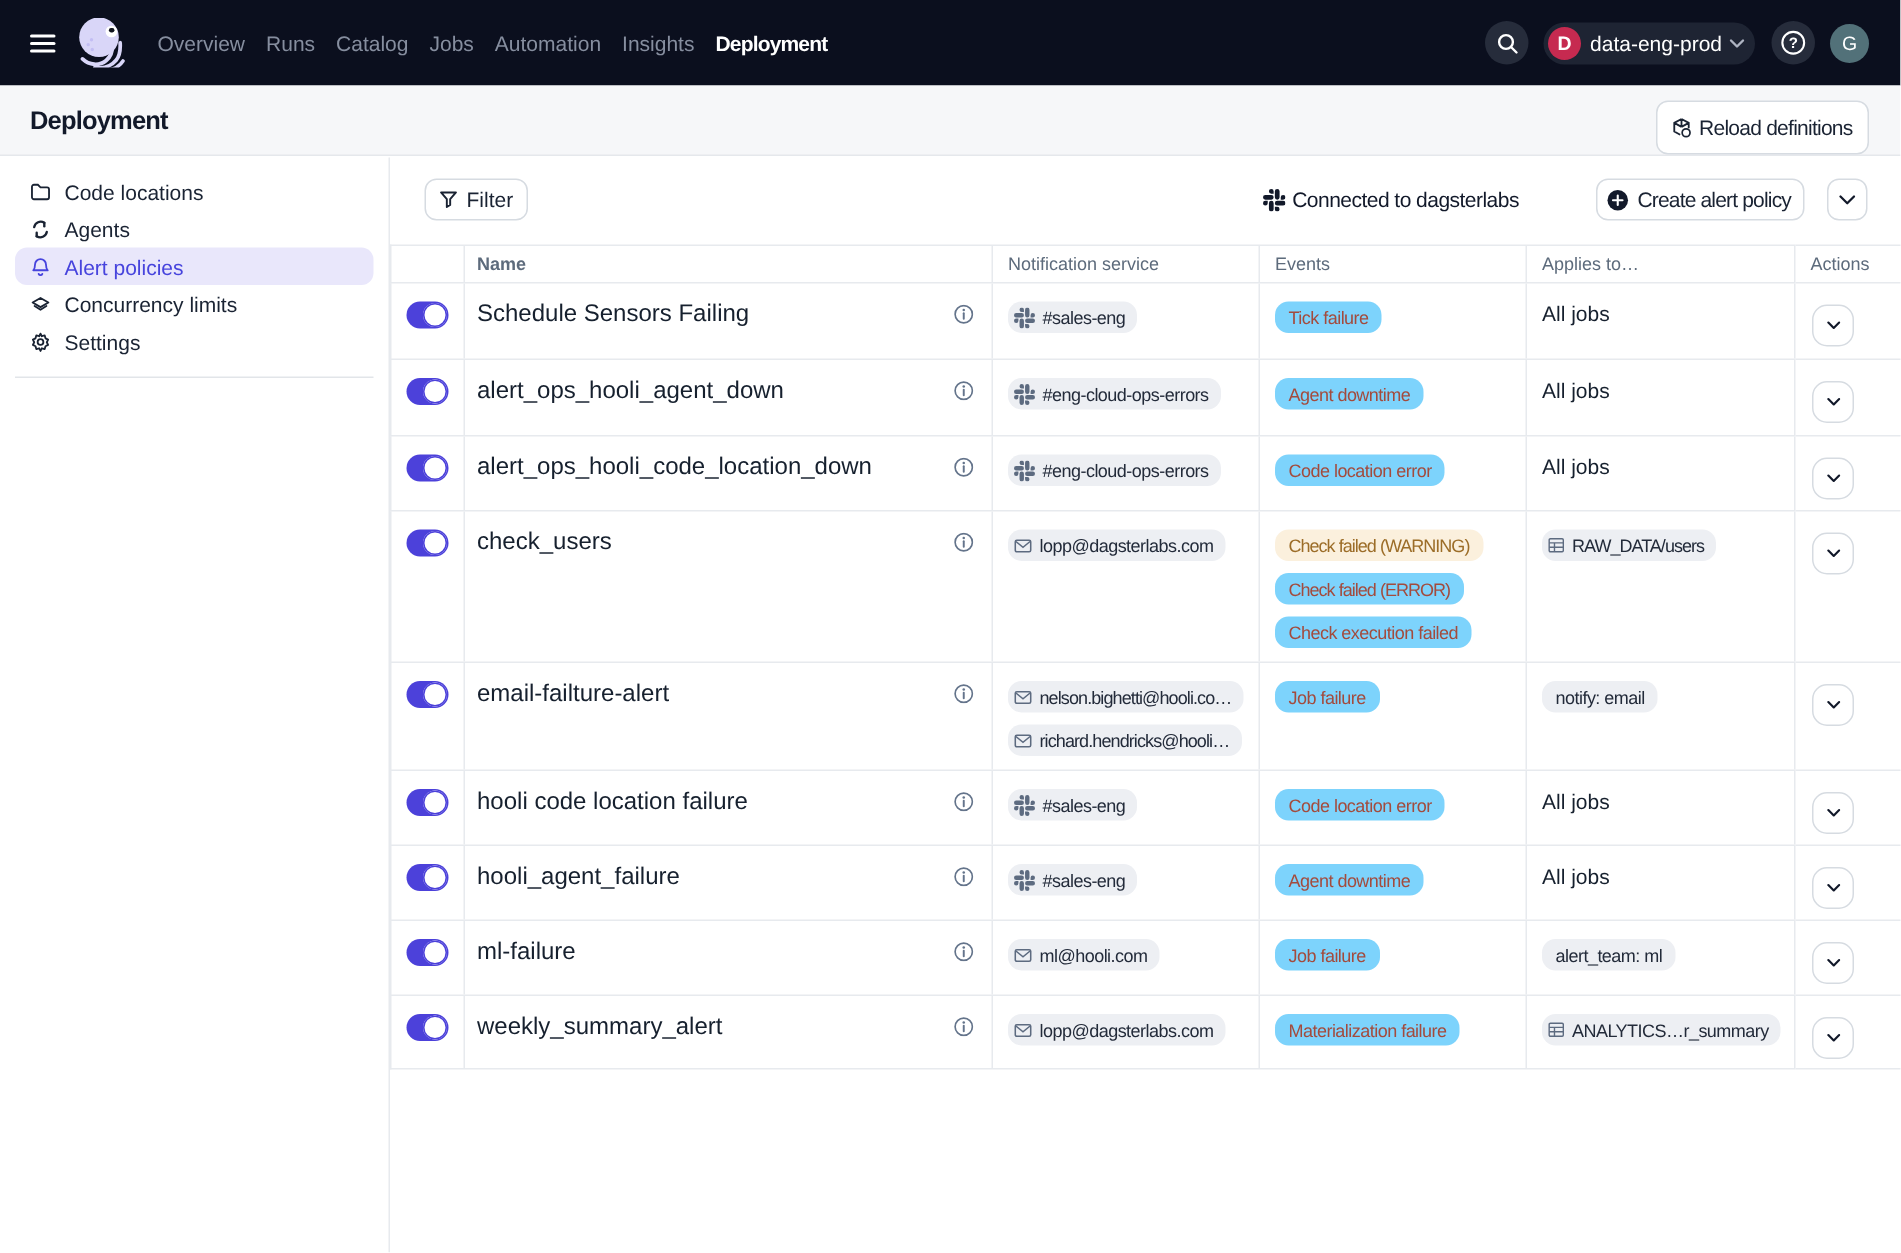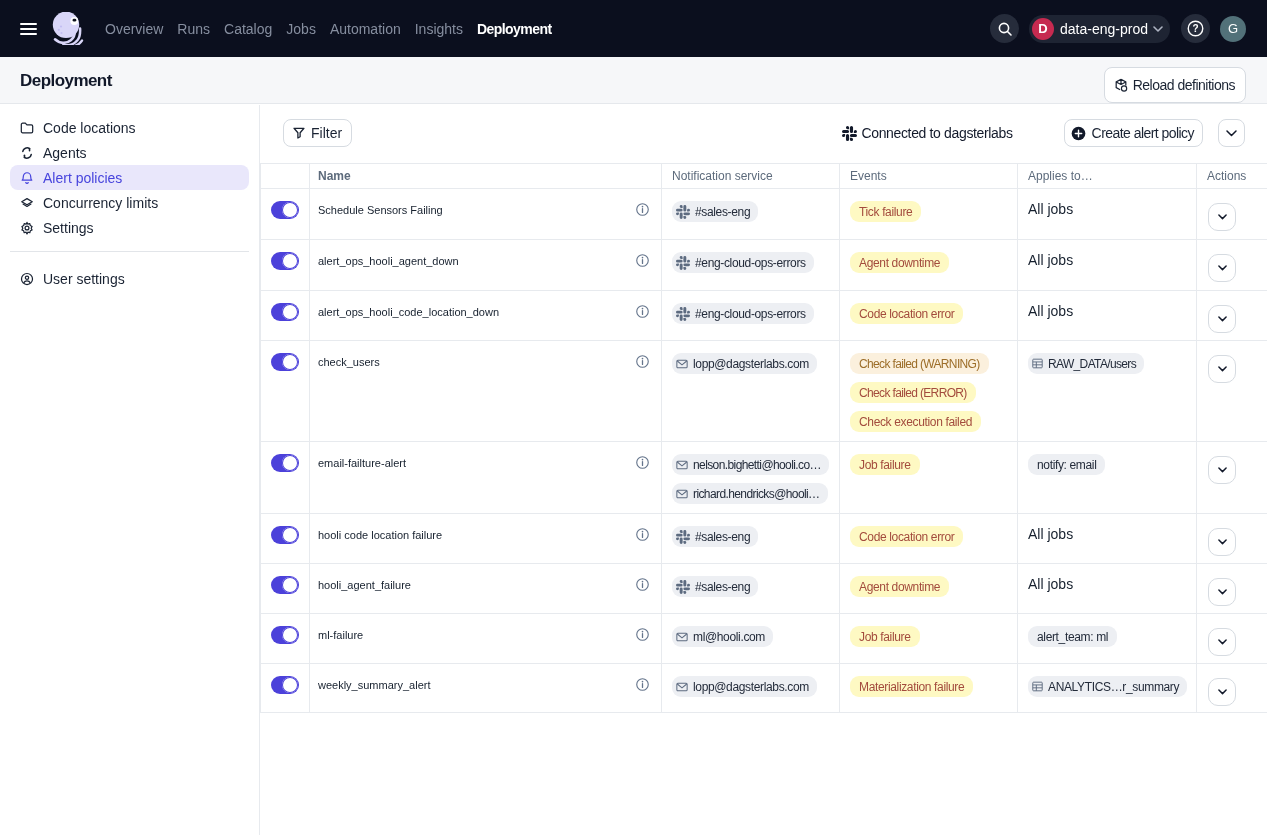--- a/index.html
+++ b/index.html
@@ -50,34 +50,34 @@
 table.alerts col.c0 { width:49px; }
 table.alerts col.c1 { width:352px; }
 table.alerts col.c2 { width:178px; }
 table.alerts col.c3 { width:178px; }
 table.alerts col.c4 { width:179px; }
 table.alerts col.c5 { width:71px; }
 table.alerts th { border:1px solid #e7eaee; border-right:0; height:25px; font-weight:normal; font-size:12px; color:#5d6b7c; text-align:left; padding:0 0 0 10px; }
 table.alerts th:first-child { padding:0; }
 table.alerts td { border:1px solid #e7eaee; border-right:0; vertical-align:top; padding:12px 0 6px 10px; }
 table.alerts th:last-child, table.alerts td:last-child { border-right:0;margin-left:34px; }
-table.alerts .namecell { padding-left:8px; font-size:11px; color:#16202e; }
+table.alerts .namecell { padding-left:8px; font-size:16px; color:#16202e; }
 table.alerts th.nameh { padding-left:8px;font-weight:bold; }
 .namewrap { display:flex; align-items:flex-start; margin-top:-1px; }
 .namewrap .nm { line-height:18px; padding-top:1px; }
 .namewrap .info { margin-left:auto; margin-right:12px; margin-top:3px; flex:none; }
 .toggle { position:relative; width:28px; height:18px; border-radius:9px; background:#4c41da; margin-left:0; margin-top:0px; }
 .toggle .knob { position:absolute; right:1px; top:1px; width:16px; height:16px; border-radius:50%; background:#fff; box-shadow:0 0 0 1px #4c41da inset; }
 .chipcol { display:flex; flex-direction:column; gap:8px; align-items:flex-start; }
 .chip { display:inline-flex; align-items:center; height:21px; border-radius:9px; padding:0 9px; font-size:12px; letter-spacing:-0.35px; background:#edeff3; color:#232b3a; white-space:nowrap; gap:5px; }
 .chip.ic { padding-left:4px; padding-right:8px; }
 .chip.sm { letter-spacing:-0.6px; }
 .chip.caps { letter-spacing:-0.65px; }
 .chip svg { flex:none; }
-.chip.red { background:#fef9c3; color:#a34b3d; }
+.chip.red { background:#7dd3fc; color:#a34b3d; }
 .chip.amber { background:#fbf0dd; color:#9c6d28; }
 .plain { font-size:14px; color:#16202e; line-height:18px; margin-top:-1px; }
 .actbtn { width:28px; height:28px; border:1px solid #d6dbe1; border-radius:10px; background:#fff; display:flex; align-items:center; justify-content:center; margin-left:1px; margin-top:2px; }
 </style>
 </head>
 <body>
 
 <div class="topnav">
   <div class="burger">
       <span></span>
@@ -171,28 +171,20 @@
       Concurrency limits
     </div>
     <div class="sitem">
       <svg viewBox="0 0 16 16" fill="none" stroke="#1a2333" stroke-width="1.4">
           <circle cx="8" cy="8" r="2.2"></circle>
           <path d="M8 1.6 l1 2 2.2-.6 .6 2.2 2 1 -1 2 1 2 -2 1 -.6 2.2 -2.2 -.6 -1 2 -1 -2 -2.2 .6 -.6 -2.2 -2 -1 1 -2 -1 -2 2 -1 .6 -2.2 2.2 .6 Z" stroke-linejoin="round"></path>
         </svg>
       Settings
     </div>
     <div class="sdiv"></div>
-    <div class="sitem">
-      <svg viewBox="0 0 16 16" fill="none" stroke="#1a2333" stroke-width="1.4">
-          <circle cx="8" cy="8" r="6.3"></circle>
-          <circle cx="8" cy="6.5" r="1.9"></circle>
-          <path d="M4.2 12.4 a4.3 4.3 0 0 1 7.6 0"></path>
-        </svg>
-      User settings
-    </div>
   </div>
 </div>
 
 <button class="btn toolbar-filter">
   <svg width="12" height="12" viewBox="0 0 14 14" fill="none" stroke="#1a2333" stroke-width="1.5" stroke-linejoin="round">
       <path d="M1.2 1.5 h11.6 l-4.5 5.2 v4.6 l-2.6 1.5 v-6.1 Z"></path>
     </svg>
   Filter
 </button>
 <div class="tb-right">

